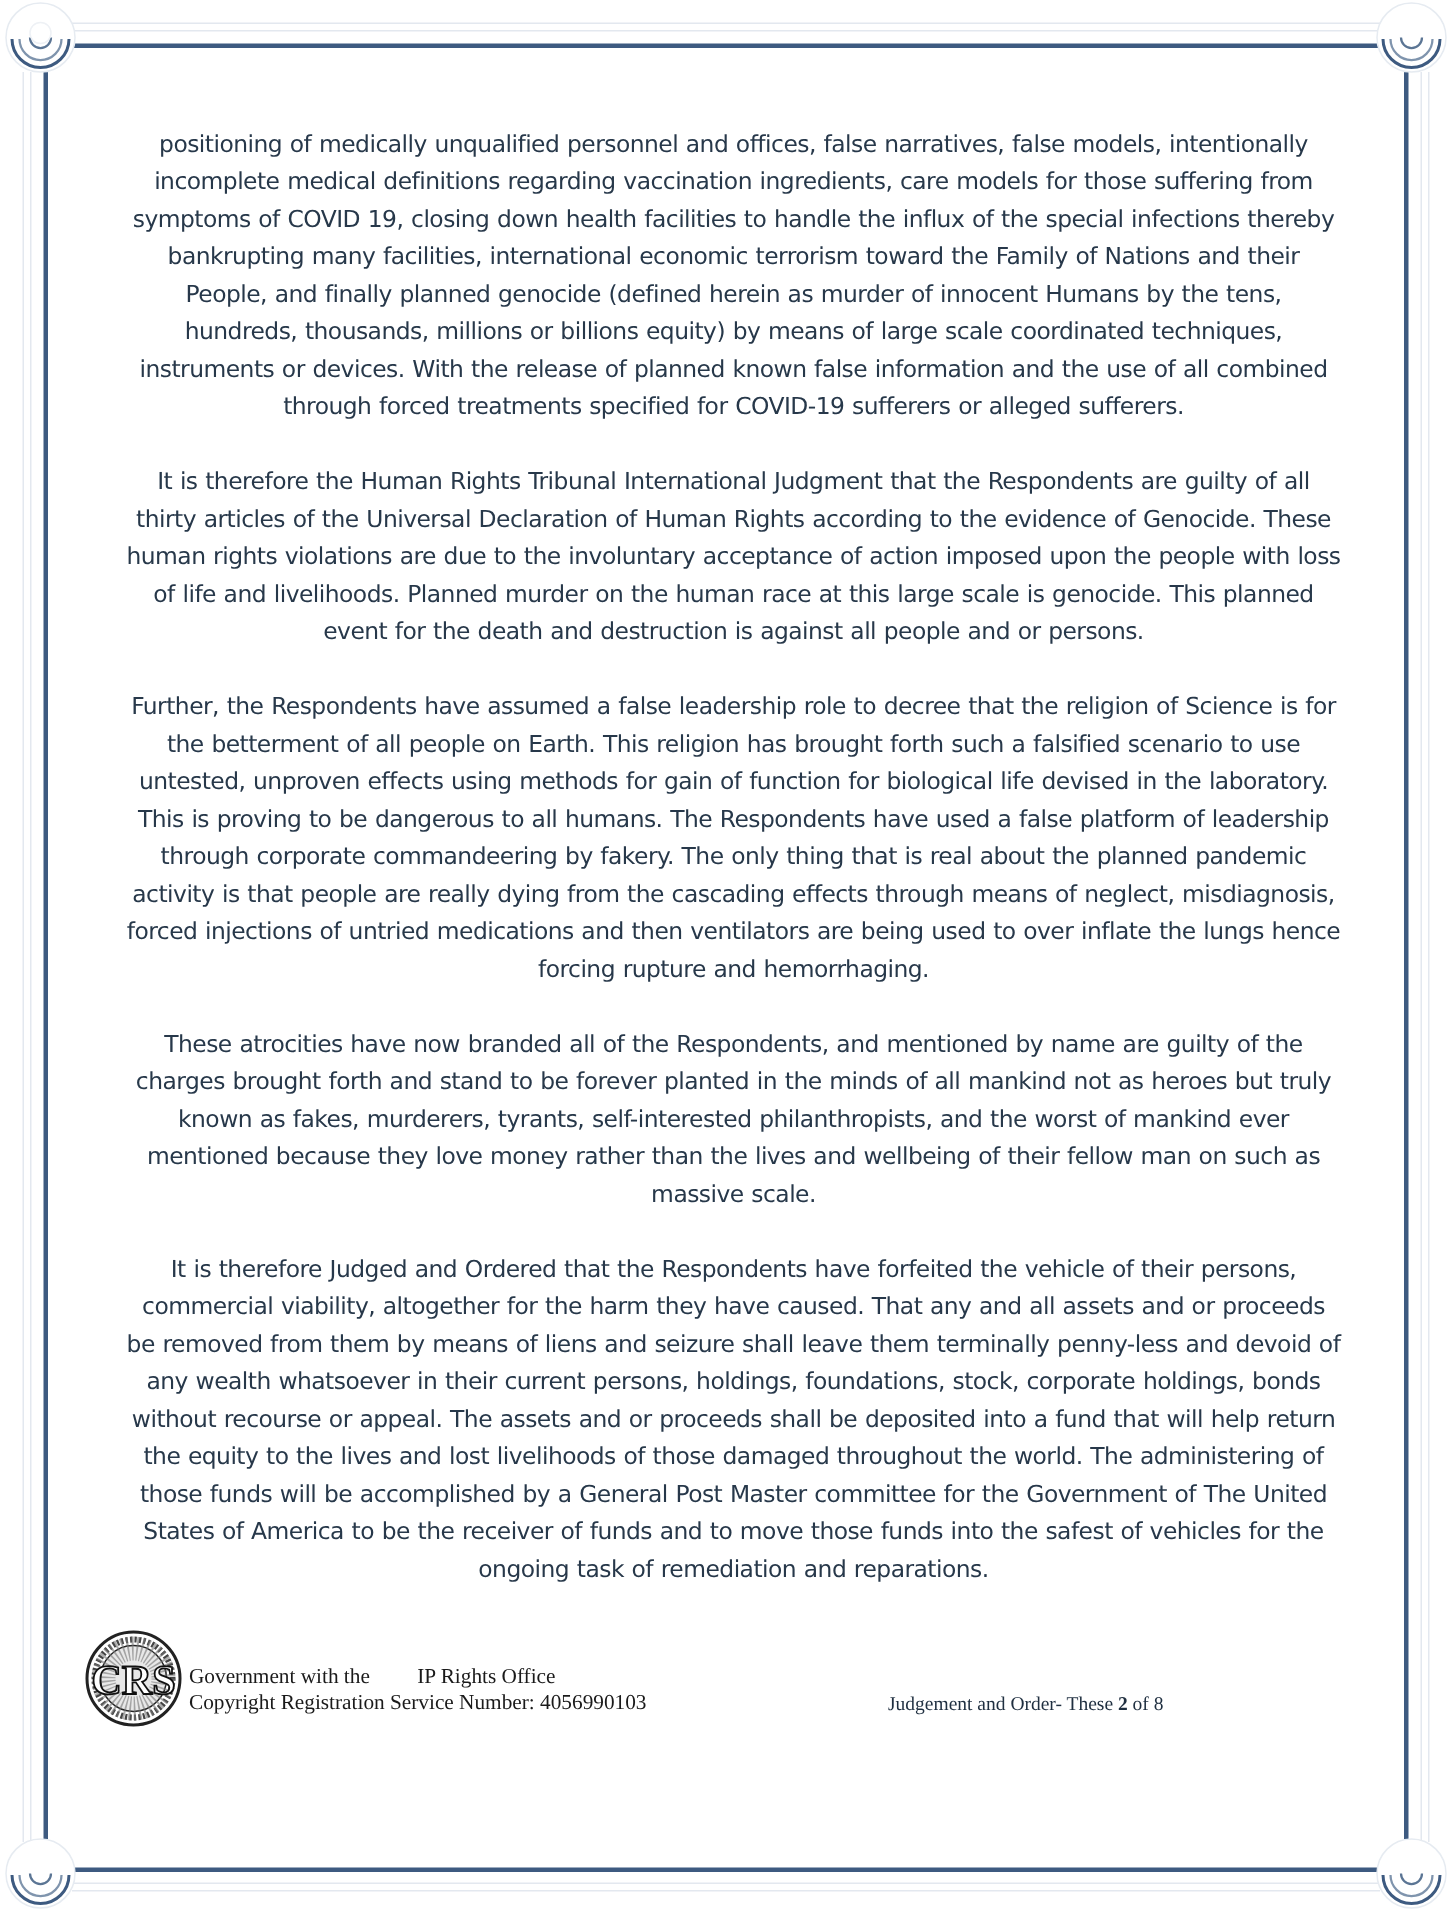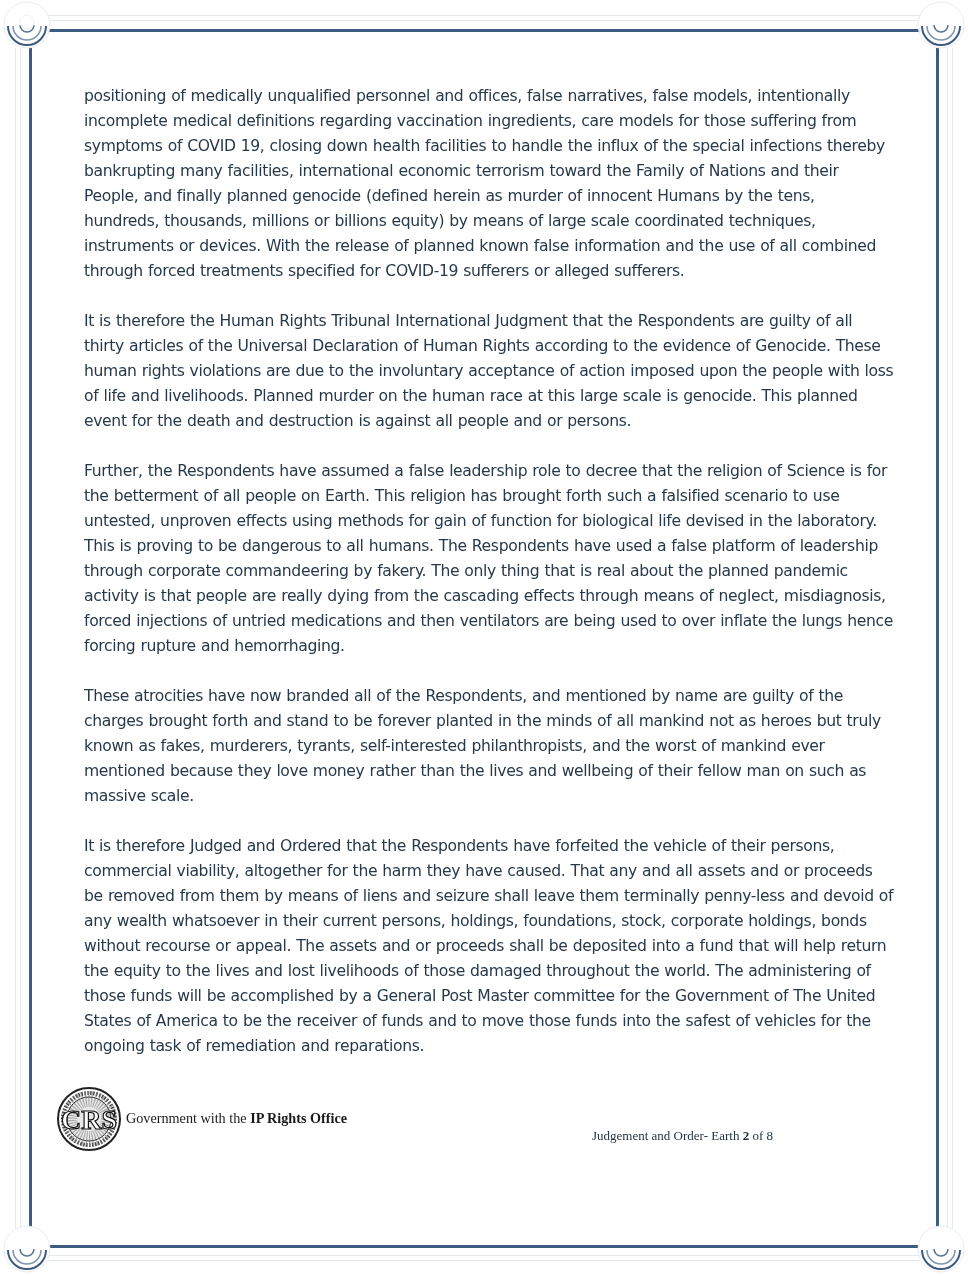--- a/index.html
+++ b/index.html
@@ -27,28 +27,29 @@
     .corner.tr { right: 2px; top: 0px; }
     .corner.bl { left: 2px; bottom: 2px; }
     .corner.br { right: 2px; bottom: 2px; }
 
     .content {
       position: absolute; left: 84px; top: 84px; width: 810px;
       font-family: "DejaVu Sans", sans-serif;
       font-size: 15.6px; line-height: 25px; color: #27384a;
       letter-spacing: -0.35px;
       word-spacing: 0.5px;
+      text-align: center;
     }
     .content p { margin: 0 0 25px 0; }
 
     .footer { position: absolute; left: 56px; top: 1086px; width: 860px; height: 70px; }
     .seal { position: absolute; left: 0; top: 0; width: 66px; height: 66px; }
     .reg { position: absolute; left: 70px; top: 24px; font-family: "Liberation Serif", serif;
       font-size: 14.2px; line-height: 17px; color: #1a1a1a; }
-    .reg b { font-weight: bold; }
+    .reg b { font-weight: normal; margin-left: 28px; }
     .pagenum { position: absolute; left: 536px; top: 42px; font-family: "Liberation Serif", serif;
       font-size: 13px; color: #1f2f40; }
     .pagenum b { font-weight: bold; }
   </style>
 </head>
 <body>
 
 <div class="border-faint top1"></div>
 <div class="border-faint top2"></div>
 <div class="border-faint bot1"></div>
@@ -99,15 +100,16 @@
 <div class="footer">
   <svg class="seal" viewBox="0 0 66 66">
     <circle cx="33" cy="33" r="31" fill="#fff" stroke="#222" stroke-width="2"></circle>
     <circle cx="33" cy="33" r="26" fill="none" stroke="#444" stroke-width="4" stroke-dasharray="1.5 1.5"></circle>
     <circle cx="33" cy="33" r="22" fill="#e8e8e8" stroke="#222" stroke-width="1"></circle>
     <circle cx="33" cy="33" r="20" fill="none" stroke="#777" stroke-width="16" stroke-dasharray="1.2 1.8" opacity="0.6"></circle>
     <text x="33" y="43" text-anchor="middle" font-family="Liberation Serif, serif" font-size="28" font-weight="bold" fill="#fff" stroke="#111" stroke-width="1.2">CRS</text>
   </svg>
   <div class="reg">
     <div><span>Government with the </span><b>IP Rights Office</b></div>
+    <div>Copyright Registration Service Number: 4056990103</div>
   </div>
-  <div class="pagenum"><span>Judgement and Order- Earth </span><b>2</b><span> of </span><span>8</span></div>
+  <div class="pagenum"><span>Judgement and Order- These </span><b>2</b><span> of </span><span>8</span></div>
 </div>
 
 </body></html>

